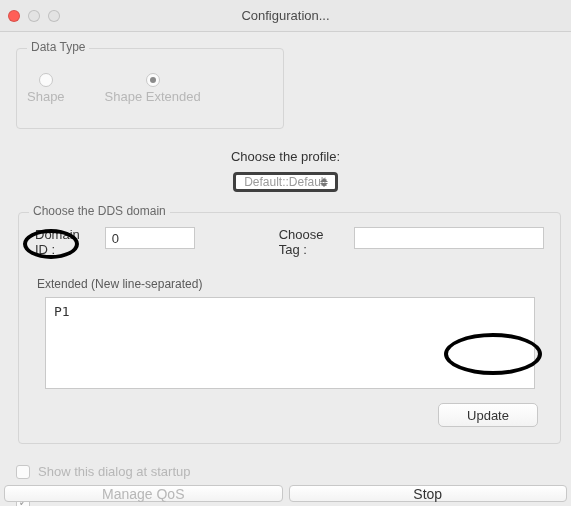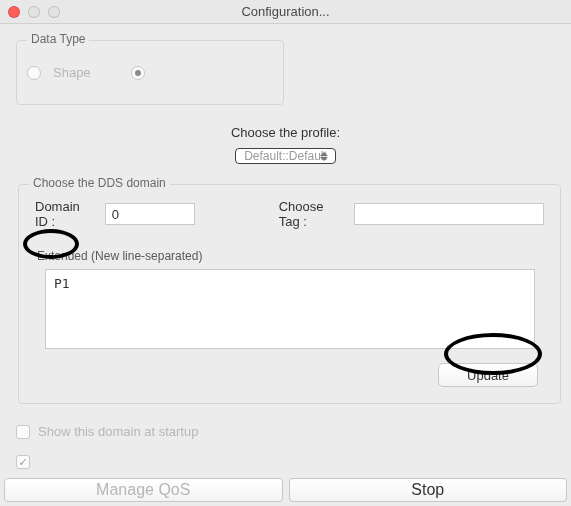--- a/index.html
+++ b/index.html
@@ -8,21 +8,21 @@
     font-size: 13px;
     color: #444;
     background: #ececec;
     width: 571px;
     height: 506px;
     overflow: hidden;
     position: relative;
   }
   
   .titlebar {
-    height: 24px;
+    height: 32px;
     background: #e8e8e8;
     border-bottom: 1px solid #d0d0d0;
     display: flex;
     align-items: center;
     position: relative;
   }
   .traffic {
     display: flex;
     gap: 8px;
     padding-left: 8px;
@@ -68,23 +68,24 @@
     padding: 24px 10px;
   }
   .radios {
     display: flex;
     align-items: center;
     gap: 40px;
   }
   .radio {
     display: flex;
     align-items: center;
-    gap: 12px;
+    gap: 2px;
     color: #b7b7b7;
     font-size: 13px;
+    flex-direction: column;
   }
   .radio-outer {
     width: 14px; height: 14px; border-radius: 50%;
     border: 1px solid #c8c8c8;
     background: #fbfbfb;
     display: flex; align-items: center; justify-content: center;
   }
   .radio-inner {
     width: 6px; height: 6px; border-radius: 50%;
     background: #8a8a8a;
@@ -98,21 +99,21 @@
     flex-direction: column;
   }
   .profile-row .lbl {
     font-size: 13px;
     color: #333;
   }
   .select {
     flex: 1;
     height: 22px;
     background: #fff;
-    border: 1px solid #404040;
+    border: 3px solid #404040;
     border-radius: 4px;
     display: flex;
     align-items: center;
     padding: 0 8px;
     color: #9a9a9a;
     font-size: 12px;
     position: relative;
   }
   .select .chev {
     position: absolute;
@@ -131,21 +132,20 @@
   }
   .chev::before { border-bottom: 4px solid #777; }
   .chev::after  { border-top: 4px solid #777; }
   
   .dds-group {
     margin-top: 20px;
     padding: 14px 16px 16px 16px;
   }
   .row {
     display: flex;
-    align-items: center;
     gap: 20px;
   }
   .row .lbl2 {
     font-size: 13px;
     color: #333;
   }
   input.text {
     height: 22px;
     background: #fff;
     border: 1px solid #c9c9c9;
@@ -154,21 +154,21 @@
     font-size: 13px;
     color: #333;
   }
   .partition-label {
     font-size: 12px;
     color: #5a5a5a;
     margin: 20px 0 6px 2px;
   }
   textarea.partition {
     width: 490px;
-    height: 80px;
+    height: 92px;
     background: #fff;
     border: 1px solid #c9c9c9;
     padding: 6px 8px;
     font-size: 13px;
     color: #333;
     resize: none;
     display: block;
     margin-left: 10px;
   }
   .update-row {
@@ -212,25 +212,25 @@
   }
   
   .bottom {
     position: absolute;
     left: 4px; right: 4px; bottom: 4px;
     display: flex;
     gap: 6px;
   }
   .bottom .btn {
     flex: 1;
-    height: 24px;
+    height: 17px;
     border: 1px solid #c8c8c8;
     border-radius: 4px;
     background: linear-gradient(#ffffff,#f3f3f3);
-    font-size: 16px;
+    font-size: 14px;
     display: flex; align-items: center; justify-content: center;
   }
   .bottom .btn.disabled { color: #b7b7b7; }
   .bottom .btn.enabled { color: #333; }
   
   .anno {
     position: absolute;
     border: 4px solid #000;
     border-radius: 50%;
     pointer-events: none;
@@ -254,20 +254,21 @@
     <div class="group-label">Data Type</div>
     <div class="radios">
       <div class="radio">
         <div class="radio-outer"></div>
         <span>Shape</span>
       </div>
       <div class="radio">
         <div class="radio-outer">
             <div class="radio-inner"></div>
           </div>
+        <span>Shape Extended</span>
       </div>
     </div>
   </div>
 
   <div class="profile-row">
     <span class="lbl">Choose the profile:</span>
     <div class="select">
       <span>Default::Default</span>
       <span class="chev"></span>
     </div>
@@ -288,21 +289,21 @@
     <textarea class="partition" style="">P1</textarea>
 
     <div class="update-row">
       <button class="update">Update</button>
     </div>
   </div>
 
   <div class="checks">
     <div class="check">
       <div class="box"></div>
-      <span>Show this domain at startup</span>
+      <span>Show this dialog at startup</span>
     </div>
     <div class="check">
       <div class="box">✓</div>
     </div>
   </div>
 
 </div>
 
 <div class="bottom">
   <div class="btn disabled">Manage QoS</div>

